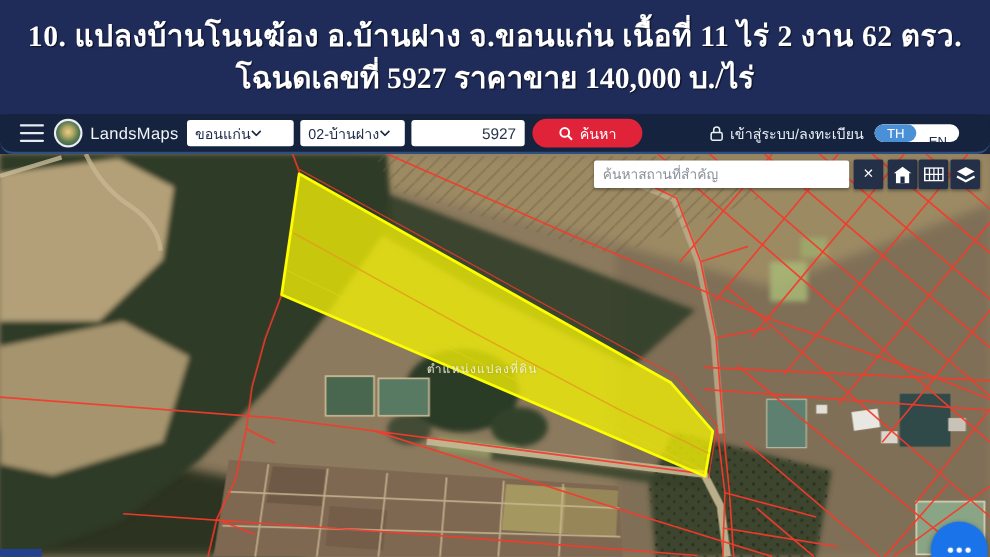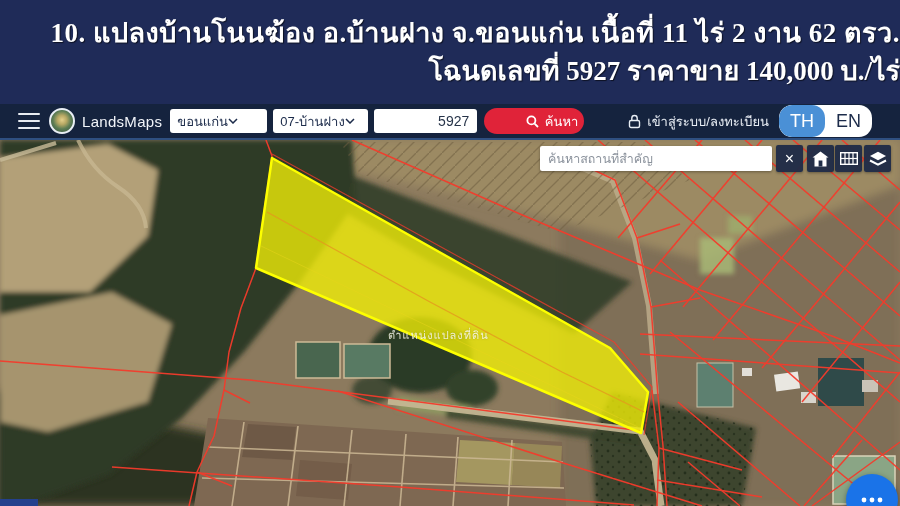--- a/index.html
+++ b/index.html
@@ -4,30 +4,30 @@
 <style>
   html,body{margin:0;padding:0;}
   body{
     width:900px;height:506px;overflow:hidden;position:relative;
     font-family:"Liberation Sans", sans-serif;
     background:#15233e;
   }
   
   .banner{
     position:absolute;left:0;top:0;width:900px;height:104px;
-    background:#1f2b58;color:#ffffff;text-align:right;
+    background:#1f2b58;color:#ffffff;text-align:center;
     font-family:"Liberation Serif", serif;font-weight:bold;
   }
   .banner .l1{padding-top:14px;font-size:27px;line-height:38px;letter-spacing:.5px;text-shadow:1px 1px 1px rgba(0,0,0,.6);}
   .banner .l2{font-size:27px;line-height:38px;text-shadow:1px 1px 1px rgba(0,0,0,.6);}
   
   .navbar{
     position:absolute;left:0;top:104px;width:900px;height:36px;
     background:#15233e;border-bottom:2px solid #2f4f80;box-sizing:border-box;
-    display:flex;align-items:center;color:#fff;
+    display:flex;align-items:center;color:#fff;border-radius:12px;
   }
   .hamburger{width:22px;height:16px;margin-left:18px;display:flex;flex-direction:column;justify-content:space-between;cursor:pointer;}
   .hamburger span{display:block;height:2px;background:#e8ecf2;border-radius:1px;}
   .logo{
     width:26px;height:26px;border-radius:50%;margin-left:9px;
     background:radial-gradient(circle at 50% 45%, #e4cf8a 0%, #b7a864 28%, #5d7d54 55%, #2e4b3c 100%);
     border:2px solid #e9eef5;box-sizing:border-box;flex:0 0 auto;
   }
   .brand{margin-left:7px;font-size:15px;color:#f2f5fa;letter-spacing:.3px;}
   .dd{
@@ -38,28 +38,28 @@
   .dd1{width:97px;margin-left:8px;}
   .dd2{width:95px;}
   .parcel-input{
     width:103px;height:24px;margin-left:6px;border:none;border-radius:3px;
     font-size:14px;color:#273449;padding:0 8px;box-sizing:border-box;
     font-family:"Liberation Sans", sans-serif;
     text-align:right;
   }
   .search-btn{
     height:26px;min-width:100px;margin-left:7px;border:none;border-radius:13px;
-    background:#e02339;color:#fff;font-size:13px;display:flex;align-items:center;justify-content:flex-end;
+    background:#e02339;color:#fff;font-size:13px;display:flex;align-items:center;justify-content:center;
     gap:6px;cursor:pointer;font-family:"Liberation Sans", sans-serif;
   }
   .nav-right{margin-left:auto;display:flex;align-items:center;margin-right:28px;}
   .login{display:flex;align-items:center;gap:6px;font-size:13px;color:#e9eef5;cursor:pointer;}
   .lang{
-    display:flex;height:32px;background:#fff;border-radius:13px;margin-left:10px;overflow:hidden;
-    font-size:18px;
+    display:flex;height:16px;background:#fff;border-radius:13px;margin-left:10px;overflow:hidden;
+    font-size:12px;
   }
   .lang .th{background:#4a90d6;color:#fff;border-radius:13px;padding:0 11px;display:flex;align-items:center;cursor:pointer;}
   .lang .en{color:#1c2b4a;padding:16px 11px;display:flex;align-items:center;cursor:pointer;}
   
   .map{position:absolute;left:0;top:140px;width:900px;height:390px;overflow:hidden;background:#8c7a5e;}
   .map svg.base{position:absolute;left:0;top:0;}
   .map-search{
     position:absolute;left:540px;top:6px;width:232px;height:25px;border:none;border-radius:2px;
     font-size:12.5px;color:#333;padding:0 8px;box-sizing:border-box;background:#fff;
     box-shadow:0 1px 3px rgba(0,0,0,.35);font-family:"Liberation Sans", sans-serif;
@@ -101,21 +101,21 @@
   <div class="logo"></div>
   <div class="brand">LandsMaps</div>
 
   <div class="dd dd1">
     <span>ขอนแก่น</span>
     <svg width="10" height="6" viewBox="0 0 10 6">
         <polyline points="1,1 5,5 9,1" fill="none" stroke="#1c2b4a" stroke-width="1.5"></polyline>
       </svg>
   </div>
   <div class="dd dd2">
-    <span>07-บ้านฝาง</span>
+    <span>02-บ้านฝาง</span>
     <svg width="10" height="6" viewBox="0 0 10 6">
         <polyline points="1,1 5,5 9,1" fill="none" stroke="#1c2b4a" stroke-width="1.5"></polyline>
       </svg>
   </div>
   <input class="parcel-input" type="text" value="5927" style="">
   <button class="search-btn">
     <svg width="13" height="13" viewBox="0 0 13 13">
         <circle cx="5.4" cy="5.4" r="4" fill="none" stroke="#fff" stroke-width="1.8"></circle>
         <line x1="8.6" y1="8.6" x2="12" y2="12" stroke="#fff" stroke-width="1.8"></line>
       </svg>

